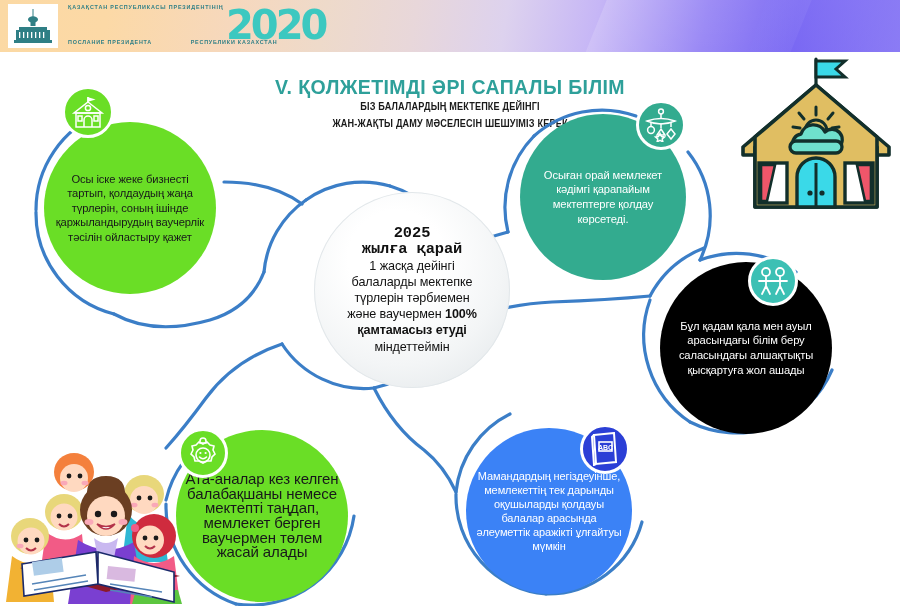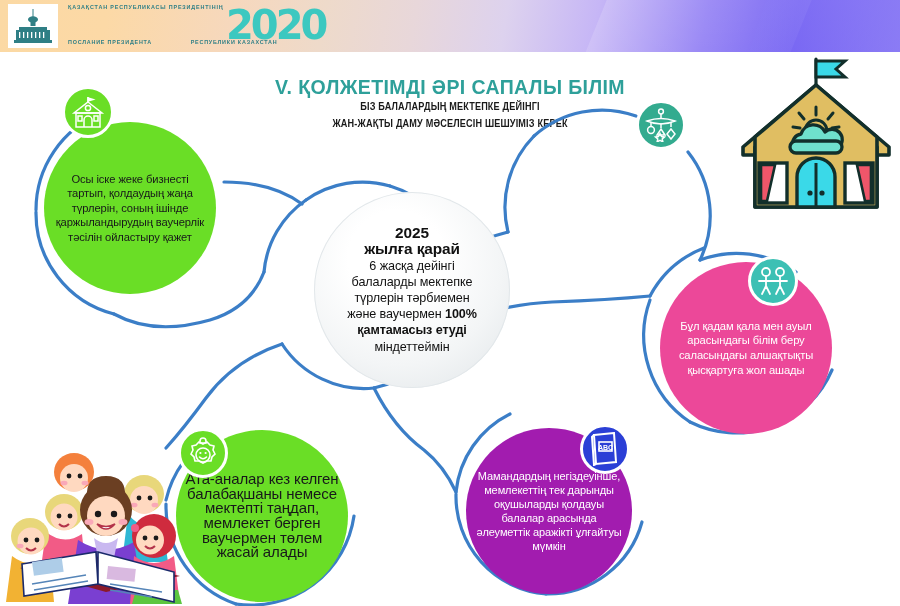--- a/index.html
+++ b/index.html
@@ -98,44 +98,44 @@
     padding: 0 8px; line-height: 14.6px; letter-spacing: -0.1px;
   }
 
   .c-center {
     left: 314px; top: 192px; width: 196px; height: 196px;
     background: radial-gradient(circle at 42% 34%, #ffffff 28%, #f3f5f6 62%, #dfe4e7 100%);
     box-shadow: inset 0 0 0 1px #e2e7ea;
     z-index: 6;
   }
   .c-center .btxt { font-size: 12.6px; color: #111111; line-height: 16.2px; padding: 0 10px; }
-  .c-center .big { font-size: 15.4px; font-weight: 700; }
+  .c-center .big { font-size: 15.4px; font-weight: 700; font-family: Liberation Mono, monospace; }
   .c-center b { font-weight: 700; }
 
   .c-tl {
     left: 44px; top: 122px; width: 172px; height: 172px;
     background: #6ade26; z-index: 5;
   }
   .c-tl .btxt { font-size: 11.2px; color: #17181a; }
 
   .c-tr {
     left: 520px; top: 114px; width: 166px; height: 166px;
     background: #33ab8f; z-index: 5;
   }
   .c-tr .btxt { font-size: 11.2px; color: #ffffff; }
 
   .c-r {
     left: 660px; top: 262px; width: 172px; height: 172px;
-    background: #ec4899; z-index: 5;
+    background: #000000; z-index: 5;
   }
   .c-r .btxt { font-size: 11.2px; color: #ffffff; }
 
   .c-bc {
     left: 466px; top: 428px; width: 166px; height: 166px;
-    background: #a21caf; z-index: 5;
+    background: #3b82f6; z-index: 5;
   }
   .c-bc .btxt { font-size: 11px; color: #ffffff; line-height: 14px; }
 
   .c-bl {
     left: 176px; top: 430px; width: 172px; height: 172px;
     background: #6ade26; z-index: 5;
   }
   .c-bl .btxt { font-size: 15px; color: #17181a; }
 
   
@@ -353,38 +353,41 @@
         <line x1="108" y1="152" x2="160" y2="160"></line>
         <line x1="108" y1="158" x2="150" y2="165"></line>
       </g>
     </g>
   </svg>
 
   <div class="bubble c-tl">
     <div class="btxt">Осы іске жеке бизнесті тартып, қолдаудың жаңа түрлерін, соның ішінде қаржыландырудың ваучерлік тәсілін ойластыру қажет</div>
   </div>
 
+  <div class="bubble c-tr">
+    <div class="btxt">Осыған орай мемлекет кәдімгі қарапайым мектептерге қолдау көрсетеді.</div>
+  </div>
 
   <div class="bubble c-r">
     <div class="btxt">Бұл қадам қала мен ауыл арасындағы білім беру саласындағы алшақтықты қысқартуға жол ашады</div>
   </div>
 
   <div class="bubble c-bc">
     <div class="btxt">Мамандардың негіздеуінше, мемлекеттің тек дарынды оқушыларды қолдауы балалар арасында әлеуметтік аражікті ұлғайтуы мүмкін</div>
   </div>
 
   <div class="bubble c-bl">
     <div class="btxt">Ата-аналар кез келген балабақшаны немесе мектепті таңдап, мемлекет берген ваучермен төлем жасай алады</div>
   </div>
 
   <div class="bubble c-center">
     <div class="btxt">
       <div class="big">2025</div>
       <div class="big">жылға қарай</div>
-      <div>6 жасқа дейінгі</div>
+      <div>1 жасқа дейінгі</div>
       <div>балаларды мектепке</div>
       <div>түрлерін тәрбиемен</div>
       <div><span>және ваучермен </span><b>100%</b></div>
       <div><b>қамтамасыз етуді</b></div>
       <div>міндеттеймін</div>
     </div>
   </div>
 
   <div class="badge badge-tl">
     <svg width="34" height="32" viewBox="0 0 34 32" fill="none" stroke="#ffffff" stroke-width="1.5">

